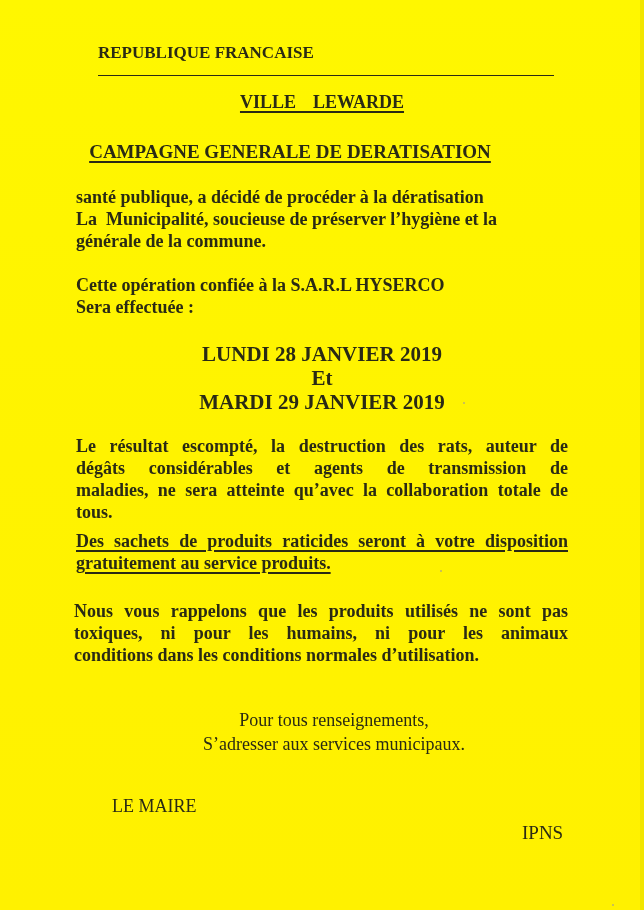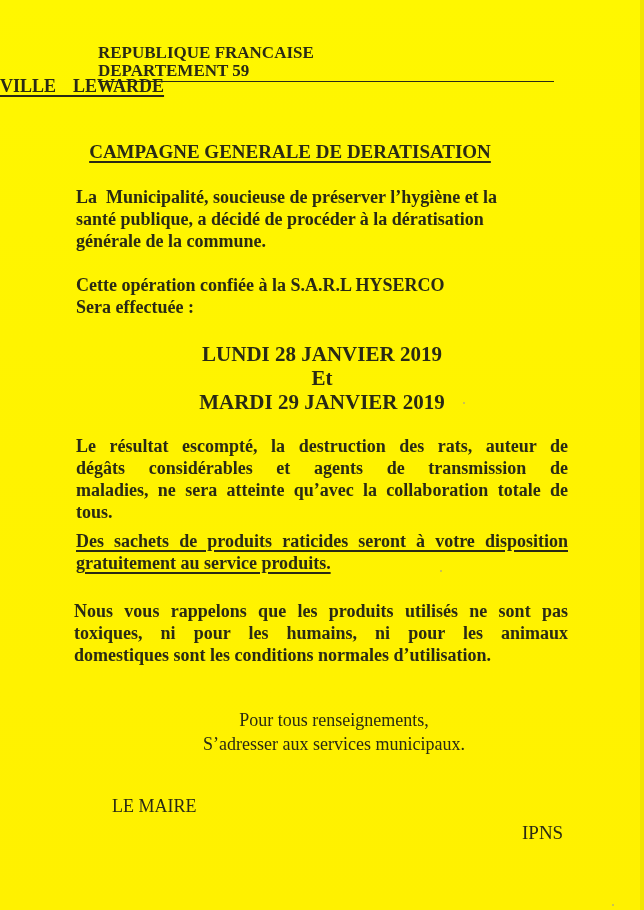--- a/index.html
+++ b/index.html
@@ -30,29 +30,28 @@
     .abs { position: absolute; margin: 0; }
     .u { text-decoration: underline; text-underline-offset: 3px; text-decoration-thickness: 1.5px; }
 
     .header-line {
       left: 98px; top: 44px;
       width: 456px;
       font-size: 17px;
       font-weight: bold;
       border-bottom: 1.5px solid #2a2a14;
       line-height: 18px;
-      padding-bottom: 1px;
+      padding-bottom: 13px;
       display: flex;
       justify-content: space-between;
       white-space: nowrap;
-      flex-direction: column;
     }
     .city {
-      left: 0; width: 644px; top: 76px;
-      text-align: left;
+      left: 0; width: 644px; top: 92px;
+      text-align: center;
       font-size: 18px;
       font-weight: bold;
       word-spacing: 4px;
     }
     .campaign {
       left: 0; width: 580px; top: 141px;
       text-align: center;
       font-size: 19px;
       font-weight: bold;
     }
@@ -110,30 +109,29 @@
     }
   </style>
 </head>
 <body>
 
 <div class="page"></div>
 <div class="right-edge"></div>
 
 <div class="abs header-line">
   <span>REPUBLIQUE FRANCAISE</span>
-  <span>DEPARTEMENT 59</span>
 </div>
 
 <p class="abs city u" style="white-space:pre;">VILLE  LEWARDE</p>
 
 <p class="abs campaign u">CAMPAGNE GENERALE DE DERATISATION</p>
 
 <div class="abs para p1">
+  <span style="display:block;">santé publique, a décidé de procéder à la dératisation</span>
   <span style="display:block; white-space:pre;">La  Municipalité, soucieuse de préserver l’hygiène et la</span>
-  <span style="display:block;">santé publique, a décidé de procéder à la dératisation</span>
   <span style="display:block;">générale de la commune.</span>
 </div>
 
 <div class="abs para p2">
   <span style="display:block;">Cette opération confiée à la S.A.R.L HYSERCO</span>
   <span style="display:block;">Sera effectuée :</span>
 </div>
 
 <div class="abs dates">
   <span style="display:block;">LUNDI 28 JANVIER 2019</span>
@@ -149,21 +147,21 @@
 </div>
 
 <div class="abs para p4 u">
   <span class="line">Des sachets de produits raticides seront à votre disposition</span>
   <span class="line last">gratuitement au service produits.</span>
 </div>
 
 <div class="abs para p5">
   <span class="line">Nous vous rappelons que les produits utilisés ne sont pas</span>
   <span class="line">toxiques, ni pour les humains, ni pour les animaux</span>
-  <span class="line last">domestiques sont les conditions normales d’utilisation.</span>
+  <span class="line last">conditions dans les conditions normales d’utilisation.</span>
 </div>
 
 <div class="abs contact">
   <span class="line l1">Pour tous renseignements,</span>
   <span class="line">S’adresser aux services municipaux.</span>
 </div>
 
 <p class="abs mayor">LE MAIRE</p>
 
 <p class="abs ipns">IPNS</p>

